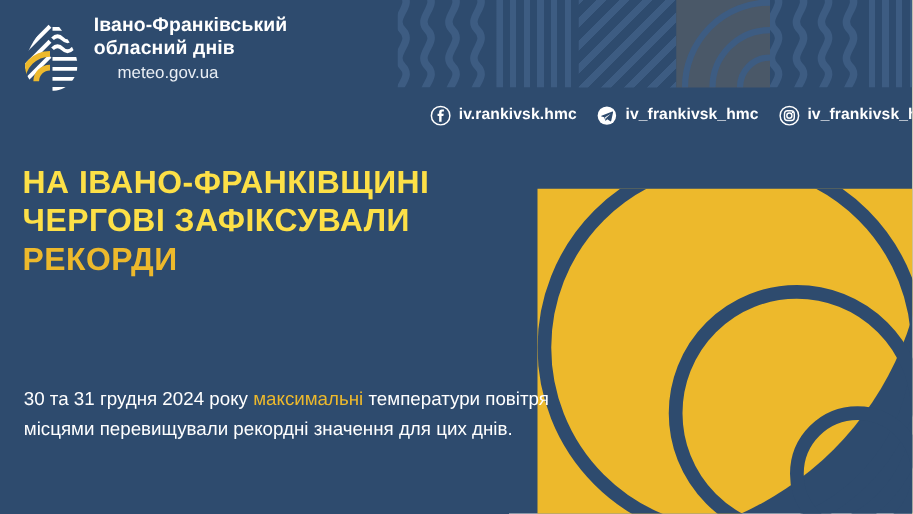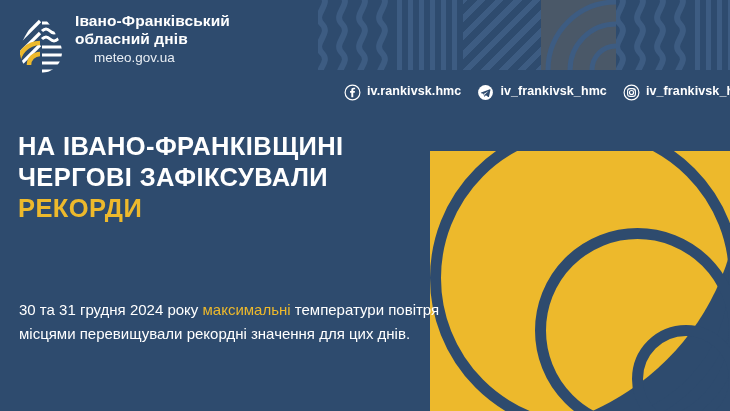--- a/index.html
+++ b/index.html
@@ -123,33 +123,33 @@
     letter-spacing: .1px;
   }
 
   
   .headline {
     position: absolute;
     left: 18px; top: 131px;
     z-index: 3;
   }
   .headline-line {
-    color: #ffffff;
+    color: #fde047;
     font-size: 25.5px;
     font-weight: bold;
     line-height: 31px;
     letter-spacing: .4px;
     white-space: nowrap;
   }
   .headline-line.accent { color: #edb92c; }
 
   
   .body-copy {
     position: absolute;
-    left: 19px; top: 283px;
+    left: 19px; top: 293px;
     width: 470px;
     z-index: 3;
     color: #ffffff;
     font-size: 15px;
     line-height: 23.5px;
   }
   .hl-yellow { color: #edb92c; }
 </style>
 </head>
 <body>

